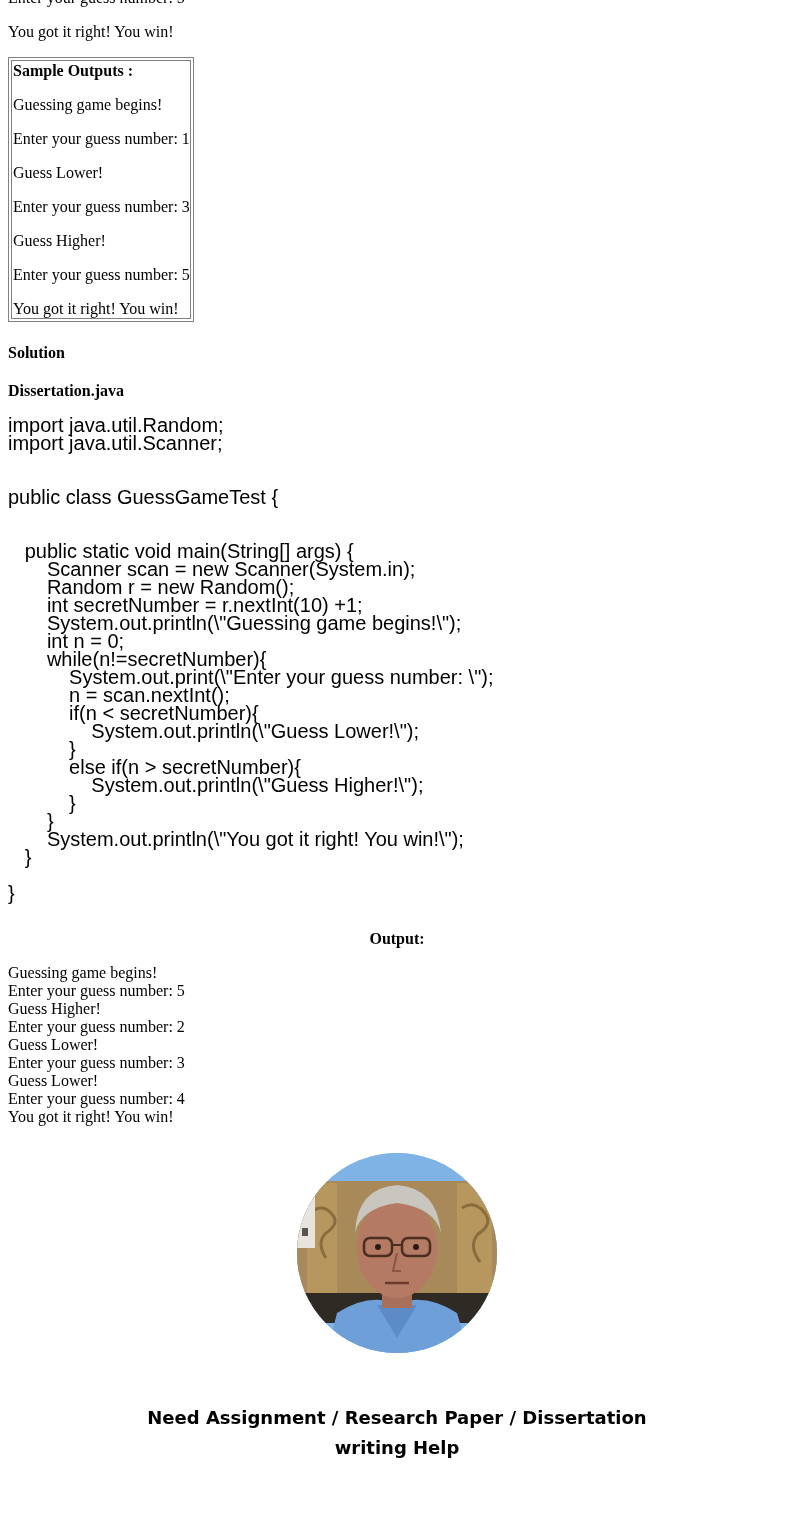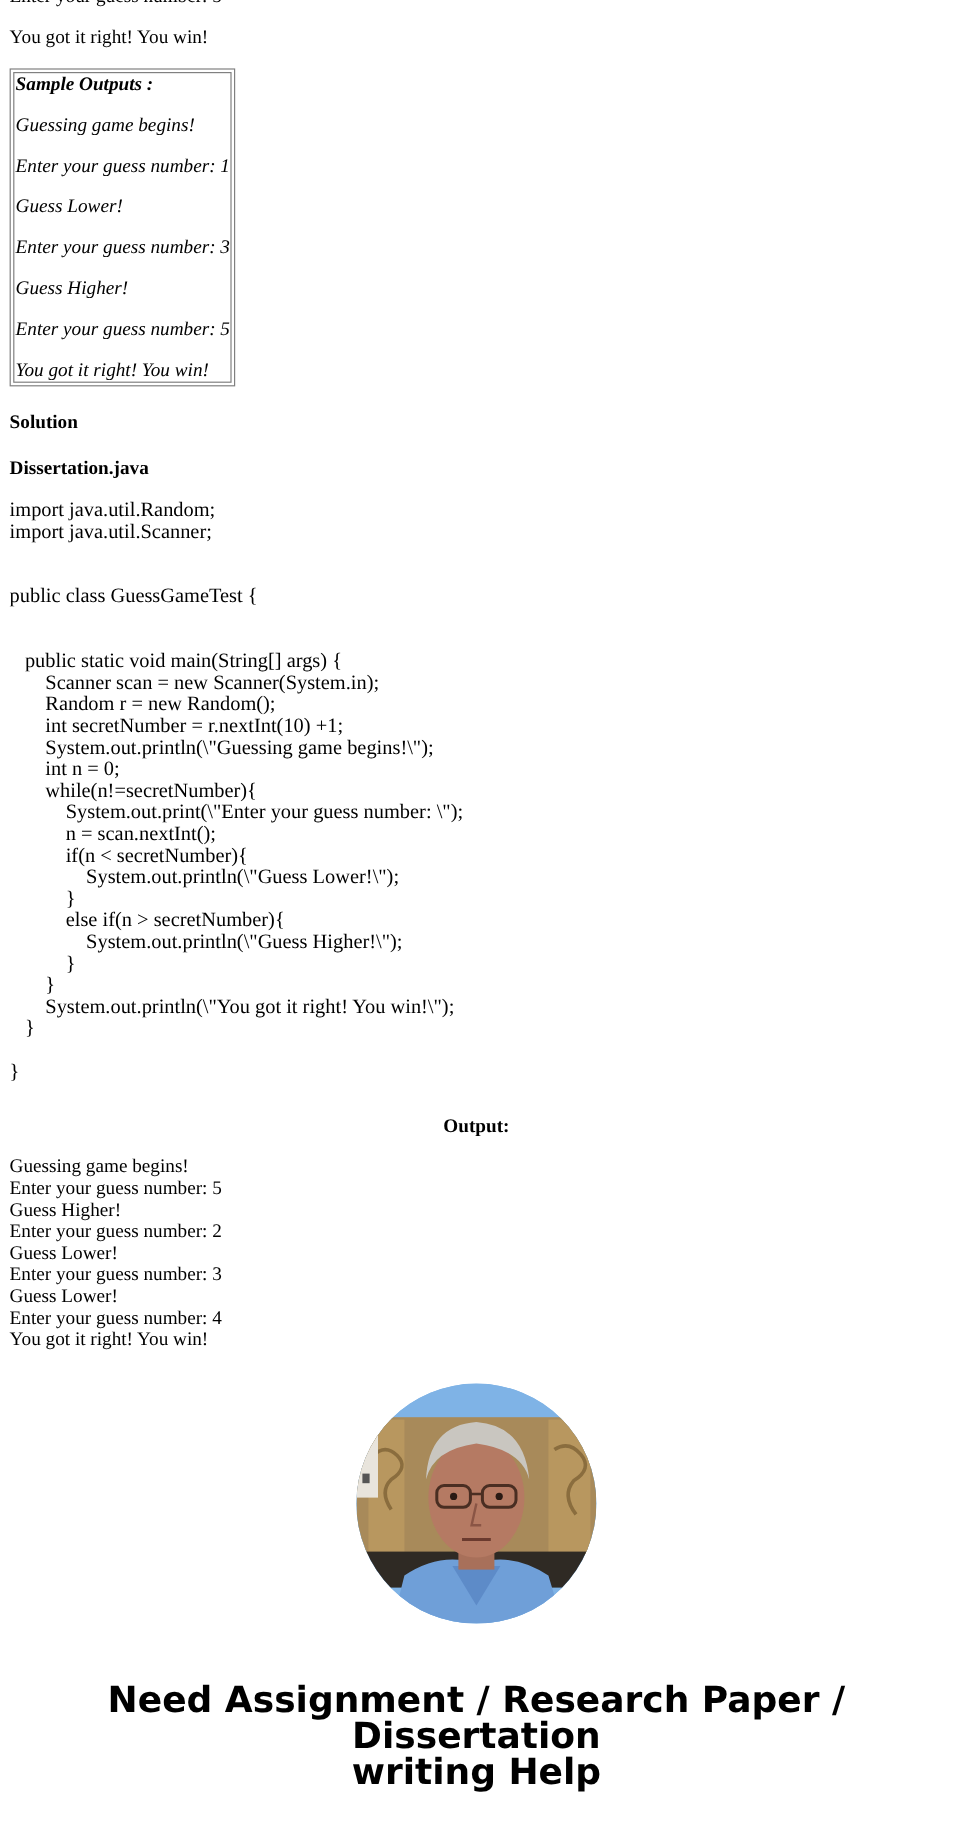--- a/index.html
+++ b/index.html
@@ -36,41 +36,40 @@
       margin: 0;
     }
     table.sample td {
       border: 1px solid #808080;
       padding: 1px 0 0 1px;
       vertical-align: top;
     }
     table.sample td p {
       margin: 0 0 16px 0;
       white-space: nowrap;
-      font-style: italic;
     }
     table.sample td p.last {
       margin-bottom: 0;
     }
     h3.solution {
       font-size: 16px;
       font-weight: bold;
       margin: 20px 0 18px 0;
       line-height: 22px;
     }
     h4.filename {
       font-size: 16px;
       font-weight: bold;
       margin: 0 0 16px 0;
       line-height: 18px;
     }
     .code-block {
       white-space: pre;
-      font-family: Liberation Serif, serif;
-      font-size: 17px;
+      font-family: Liberation Sans, sans-serif;
+      font-size: 20px;
       line-height: 18px;
       margin: 0 0 28px 0;
     }
     h4.output-title {
       font-size: 16px;
       font-weight: bold;
       margin: 16px 0 16px 0;
       line-height: 18px;
       text-align: center;
     }
@@ -94,21 +93,21 @@
       position: relative;
       background: #7fb3e6;
     }
     .avatar svg {
       display: block;
     }
     .promo {
       margin-top: 50px;
       font-family: "DejaVu Sans", "Liberation Sans", sans-serif;
       font-weight: bold;
-      font-size: 30px;
+      font-size: 18px;
       line-height: 30px;
       color: #000;
       padding: 0 20px;
     }
     .promo span {
       display: block;
     }
   </style>
 </head>
 <body>

